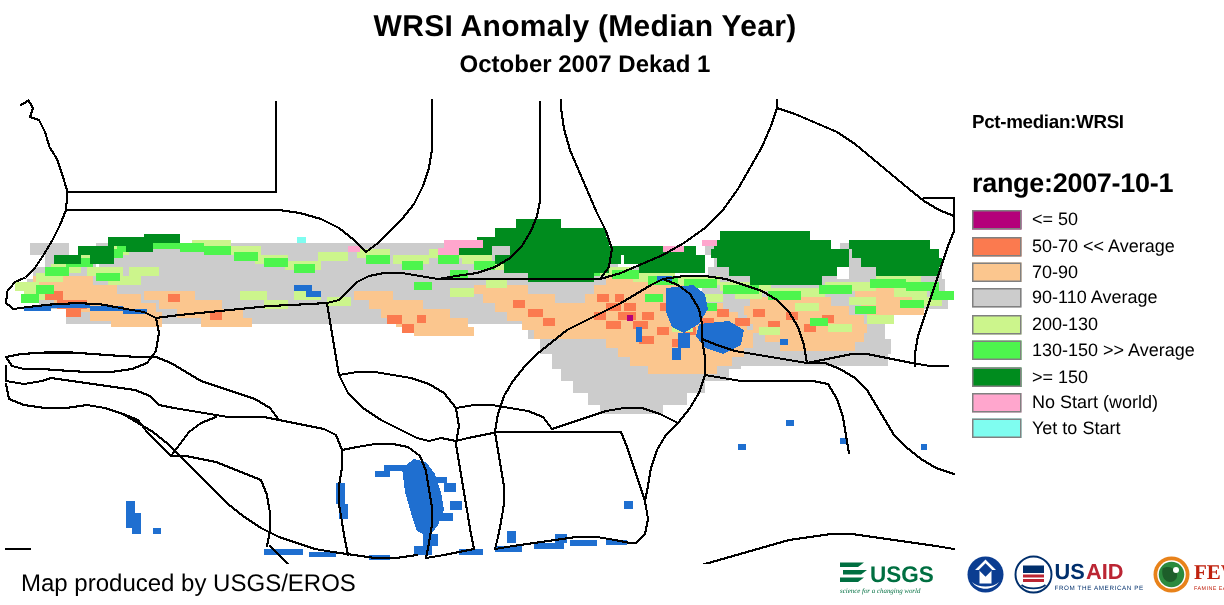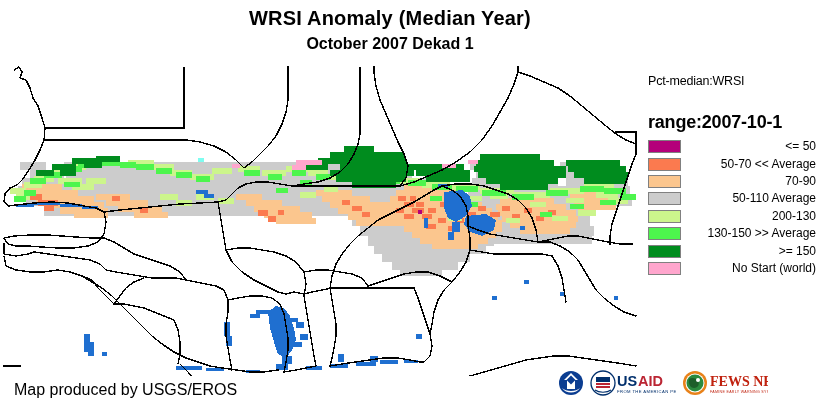--- a/index.html
+++ b/index.html
@@ -9,24 +9,24 @@
   #title-block{position:absolute;left:0;top:6px;width:780px;text-align:center;}
   #main-title{font-size:20px;font-weight:bold;letter-spacing:.2px;line-height:24px;}
   #sub-title{font-size:16px;font-weight:bold;line-height:20px;margin-top:4px;}
 
   
   #map-area{position:absolute;left:0;top:66px;width:640px;height:310px;overflow:hidden;background:#fff;}
   #map-svg{display:block;width:640px;height:310px;}
 
   
   #legend{position:absolute;left:648px;top:74px;width:168px;}
-  #legend-title{font-size:12.5px;font-weight:normal;line-height:14px;letter-spacing:-.2px;}
+  #legend-title{font-size:12.5px;font-weight:bold;line-height:14px;letter-spacing:-.2px;}
   #legend-range{font-size:18px;font-weight:bold;line-height:14px;margin-top:27px;letter-spacing:-.2px;}
   #legend-items{margin-top:9px;}
-  .legend-row{display:flex;align-items:center;height:17.4px;justify-content:space-between;}
+  .legend-row{display:flex;align-items:center;height:17.4px;}
   .legend-swatch{width:33px;height:13px;border:1px solid #808080;box-sizing:border-box;flex:0 0 auto;}
   .legend-label{font-size:12px;margin-left:7px;line-height:13px;white-space:nowrap;}
 
   
   #credit{position:absolute;left:14px;top:381px;font-size:16px;}
 
   
   #logo-bar{position:absolute;left:558px;top:368px;height:30px;display:flex;align-items:center;gap:6px;}
   .logo{height:28px;display:flex;align-items:center;}
 </style>
@@ -530,45 +530,60 @@
     <div class="legend-row">
       <span class="legend-swatch" style="background:#fb7a4f"></span>
       <span class="legend-label">50-70 &lt;&lt; Average</span>
     </div>
     <div class="legend-row">
       <span class="legend-swatch" style="background:#fbc68e"></span>
       <span class="legend-label">70-90</span>
     </div>
     <div class="legend-row">
       <span class="legend-swatch" style="background:#cccccc"></span>
-      <span class="legend-label">50-110 Average</span>
+      <span class="legend-label">90-110 Average</span>
     </div>
     <div class="legend-row">
       <span class="legend-swatch" style="background:#ccf58c"></span>
       <span class="legend-label">200-130</span>
     </div>
     <div class="legend-row">
       <span class="legend-swatch" style="background:#4df54d"></span>
       <span class="legend-label">130-150 &gt;&gt; Average</span>
     </div>
     <div class="legend-row">
       <span class="legend-swatch" style="background:#008c1e"></span>
       <span class="legend-label">&gt;= 150</span>
     </div>
     <div class="legend-row">
       <span class="legend-swatch" style="background:#ffa6cd"></span>
       <span class="legend-label">No Start (world)</span>
     </div>
+    <div class="legend-row">
+      <span class="legend-swatch" style="background:#7ffdf0"></span>
+      <span class="legend-label">Yet to Start</span>
+    </div>
   </div>
 </div>
 
 <div id="credit">Map produced by USGS/EROS</div>
 
 <div id="logo-bar">
 
+  <div class="logo">
+    <svg width="80" height="28" viewBox="0 0 80 28">
+      <g fill="#006f41">
+        <path d="M2,6 L18,6 L14,9 L2,9 Z"></path>
+        <path d="M4,11 L20,11 L16,14 L4,14 Z"></path>
+        <path d="M2,16 L18,16 L14,19 L2,19 Z"></path>
+      </g>
+      <text x="22" y="19" font-family="'Liberation Sans',sans-serif" font-size="15" font-weight="bold" fill="#006f41">USGS</text>
+      <text x="2" y="26" font-family="'Liberation Serif',serif" font-size="4.6" font-style="italic" fill="#006f41">science for a changing world</text>
+    </svg>
+  </div>
 
   <div class="logo">
     <svg width="26" height="28" viewBox="0 0 26 28">
       <circle cx="13" cy="14" r="12" fill="#0b3d91"></circle>
       <path d="M13,4 L20,11 L17,11 L17,20 L9,20 L9,11 L6,11 Z" fill="#ffffff"></path>
       <path d="M13,6.5 L17.5,11 L13,15.5 L8.5,11 Z" fill="#0b3d91"></path>
       <path d="M4,19 C8,23 18,23 22,19 C18,25 8,25 4,19 Z" fill="#ffffff"></path>
     </svg>
   </div>
 

